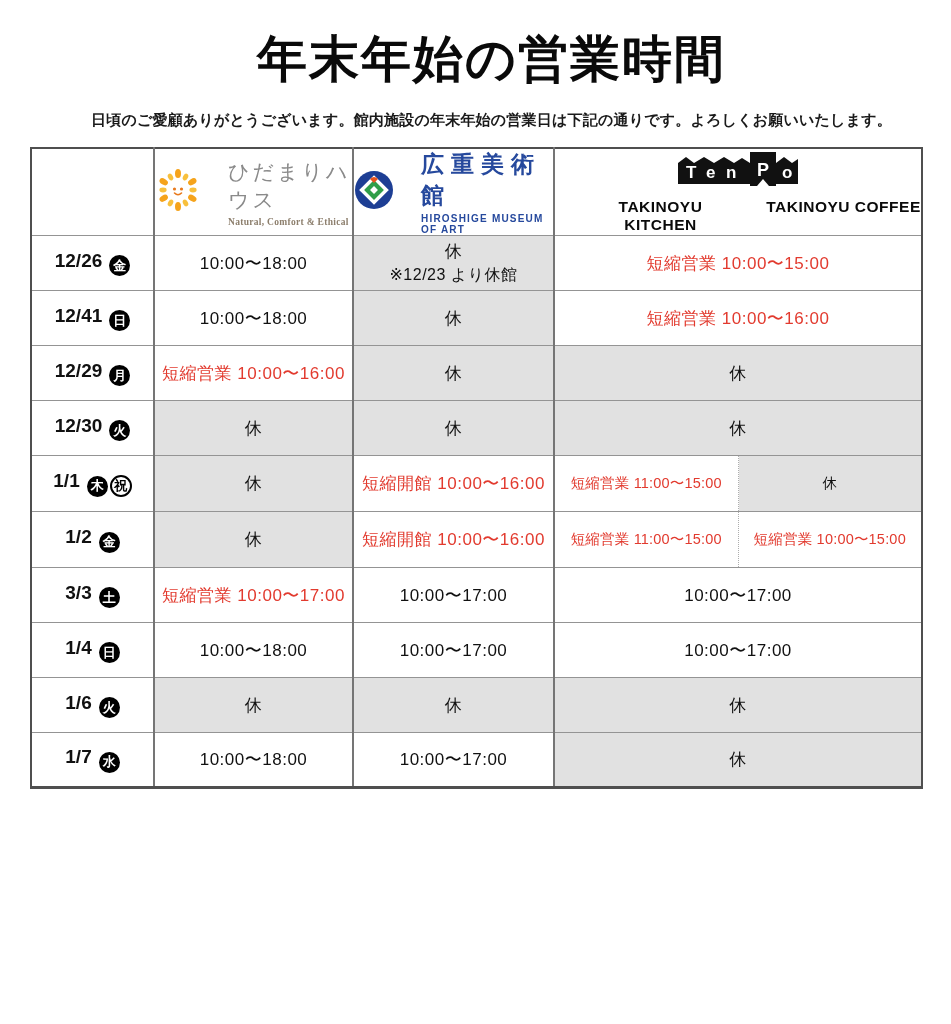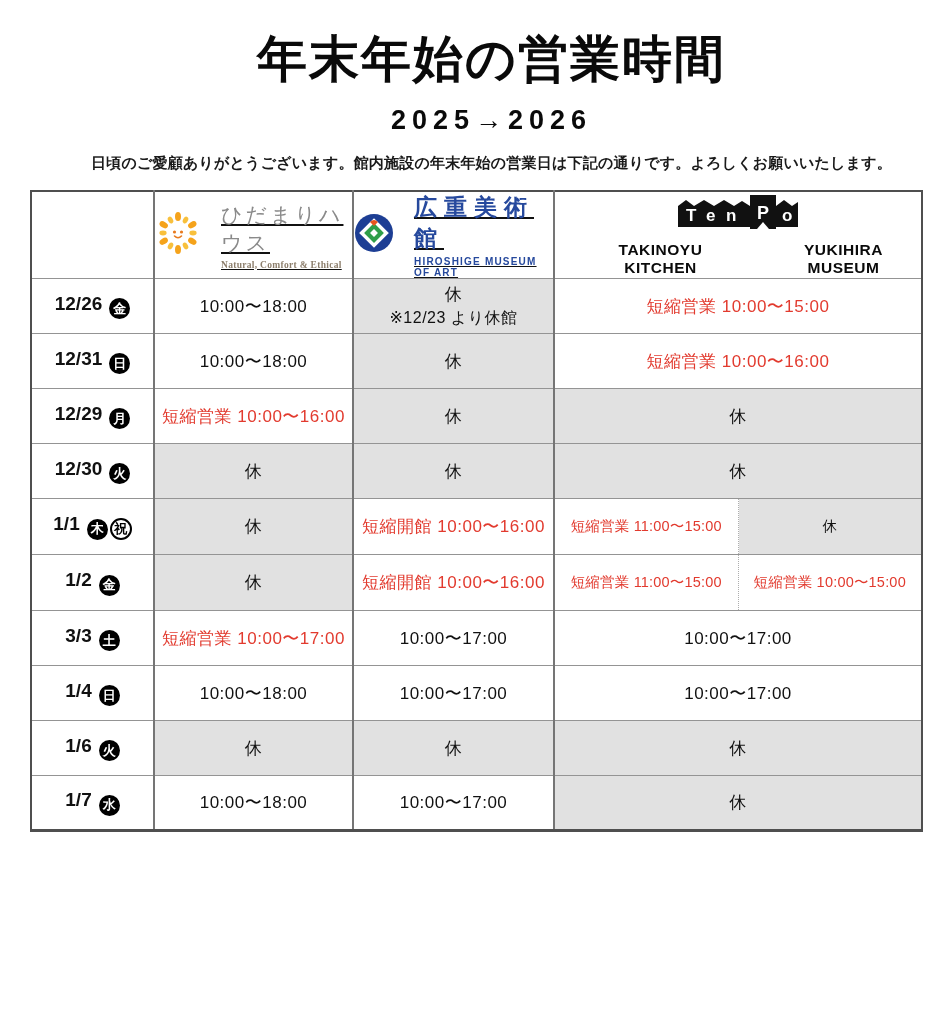--- a/index.html
+++ b/index.html
@@ -50,38 +50,37 @@
   .day-badge + .day-badge { margin-left:2px; }
   .day-badge.outline { background:#fff; color:#000; border:2px solid #000; width:22px; height:22px; }
 
   .split-cell { padding:0; }
   .split-wrap { display:flex; width:100%; height:55px; }
   .sub-cell { flex:1; display:flex; align-items:center; justify-content:center; }
   .sub-cell .cell-text { font-size:14.5px; letter-spacing:0.2px; }
   .sub-cell.first { border-right:1px dotted #adadad; }
 
   
-  .logo-row { display:flex; align-items:center; justify-content:space-between; gap:20px;text-decoration:underline; }
+  .logo-row { display:flex; align-items:center; justify-content:space-between; gap:27px; }
   .logo-texts { text-align:left; }
   .hidamari-name { font-size:21px; color:#8a8a8a; letter-spacing:3px; font-weight:normal; }
   .hidamari-tag { font-size:9.5px; color:#8d7f6d; font-weight:bold; margin-top:3px; letter-spacing:0.3px; font-family:"Liberation Serif","DejaVu Serif",serif; }
   .hiroshige-name { font-size:23px; color:#26499d; letter-spacing:7px; font-weight:bold; }
   .hiroshige-sub { font-size:10px; color:#26499d; font-weight:bold; letter-spacing:1.2px; margin-top:2px; }
   .tenpo-wrap { display:flex; flex-direction:column; align-items:center; justify-content:center; gap:6px; }
   .tenpo-labels { display:flex; width:100%; }
   .tenpo-labels span { flex:1; font-size:15.5px; font-weight:bold; letter-spacing:0.5px; color:#0a0a0a;padding-left:28px; }
 </style>
 </head>
 <body>
 
 <div class="page">
 
   <div class="hdr">
     <div class="title">年末年始の営業時間</div>
-    <div class="subtitle">2025→2026</div>
     <div class="intro">日頃のご愛顧ありがとうございます。館内施設の年末年始の営業日は下記の通りです。よろしくお願いいたします。</div>
   </div>
 
   <table class="sched">
     <colgroup>
       <col style="width:123px">
         <col style="width:199px">
         <col style="width:201px">
         <col style="width:368px">
     </colgroup>
@@ -173,35 +172,35 @@
                 <polygon points="104,34 104,13 112,7 120,13 126,9 126,34" fill="#111"></polygon>
                 <text x="14" y="28" fill="#fff" font-size="17" font-weight="bold" font-family="Liberation Sans,sans-serif">T</text>
                 <text x="34" y="28" fill="#fff" font-size="17" font-weight="bold" font-family="Liberation Sans,sans-serif">e</text>
                 <text x="54" y="28" fill="#fff" font-size="17" font-weight="bold" font-family="Liberation Sans,sans-serif">n</text>
                 <text x="85" y="26" fill="#fff" font-size="18" font-weight="bold" font-family="Liberation Sans,sans-serif">P</text>
                 <text x="110" y="28" fill="#fff" font-size="17" font-weight="bold" font-family="Liberation Sans,sans-serif">o</text>
               </svg>
             </span>
             <div class="tenpo-labels">
               <span>TAKINOYU KITCHEN</span>
-              <span>YUKIHIRA MUSEUM</span>
+              <span>TAKINOYU COFFEE</span>
             </div>
           </div>
         </th>
       </tr>
     </thead>
     <tbody>
         <tr>
           <td class="date-cell"><span>12/26</span><span class="day-badge">金</span></td>
           <td><span class="cell-text">10:00〜18:00</span></td>
           <td class="closed"><span class="cell-text">休</span><div class="cell-note">※12/23 より休館</div></td>
           <td><span class="cell-text red">短縮営業 10:00〜15:00</span></td>
         </tr>
         <tr>
-          <td class="date-cell"><span>12/31</span><span class="day-badge">日</span></td>
+          <td class="date-cell"><span>12/41</span><span class="day-badge">日</span></td>
           <td><span class="cell-text">10:00〜18:00</span></td>
           <td class="closed"><span class="cell-text">休</span></td>
           <td><span class="cell-text red">短縮営業 10:00〜16:00</span></td>
         </tr>
         <tr>
           <td class="date-cell"><span>12/29</span><span class="day-badge">月</span></td>
           <td><span class="cell-text red">短縮営業 10:00〜16:00</span></td>
           <td class="closed"><span class="cell-text">休</span></td>
           <td class="closed"><span class="cell-text">休</span></td>
         </tr>

